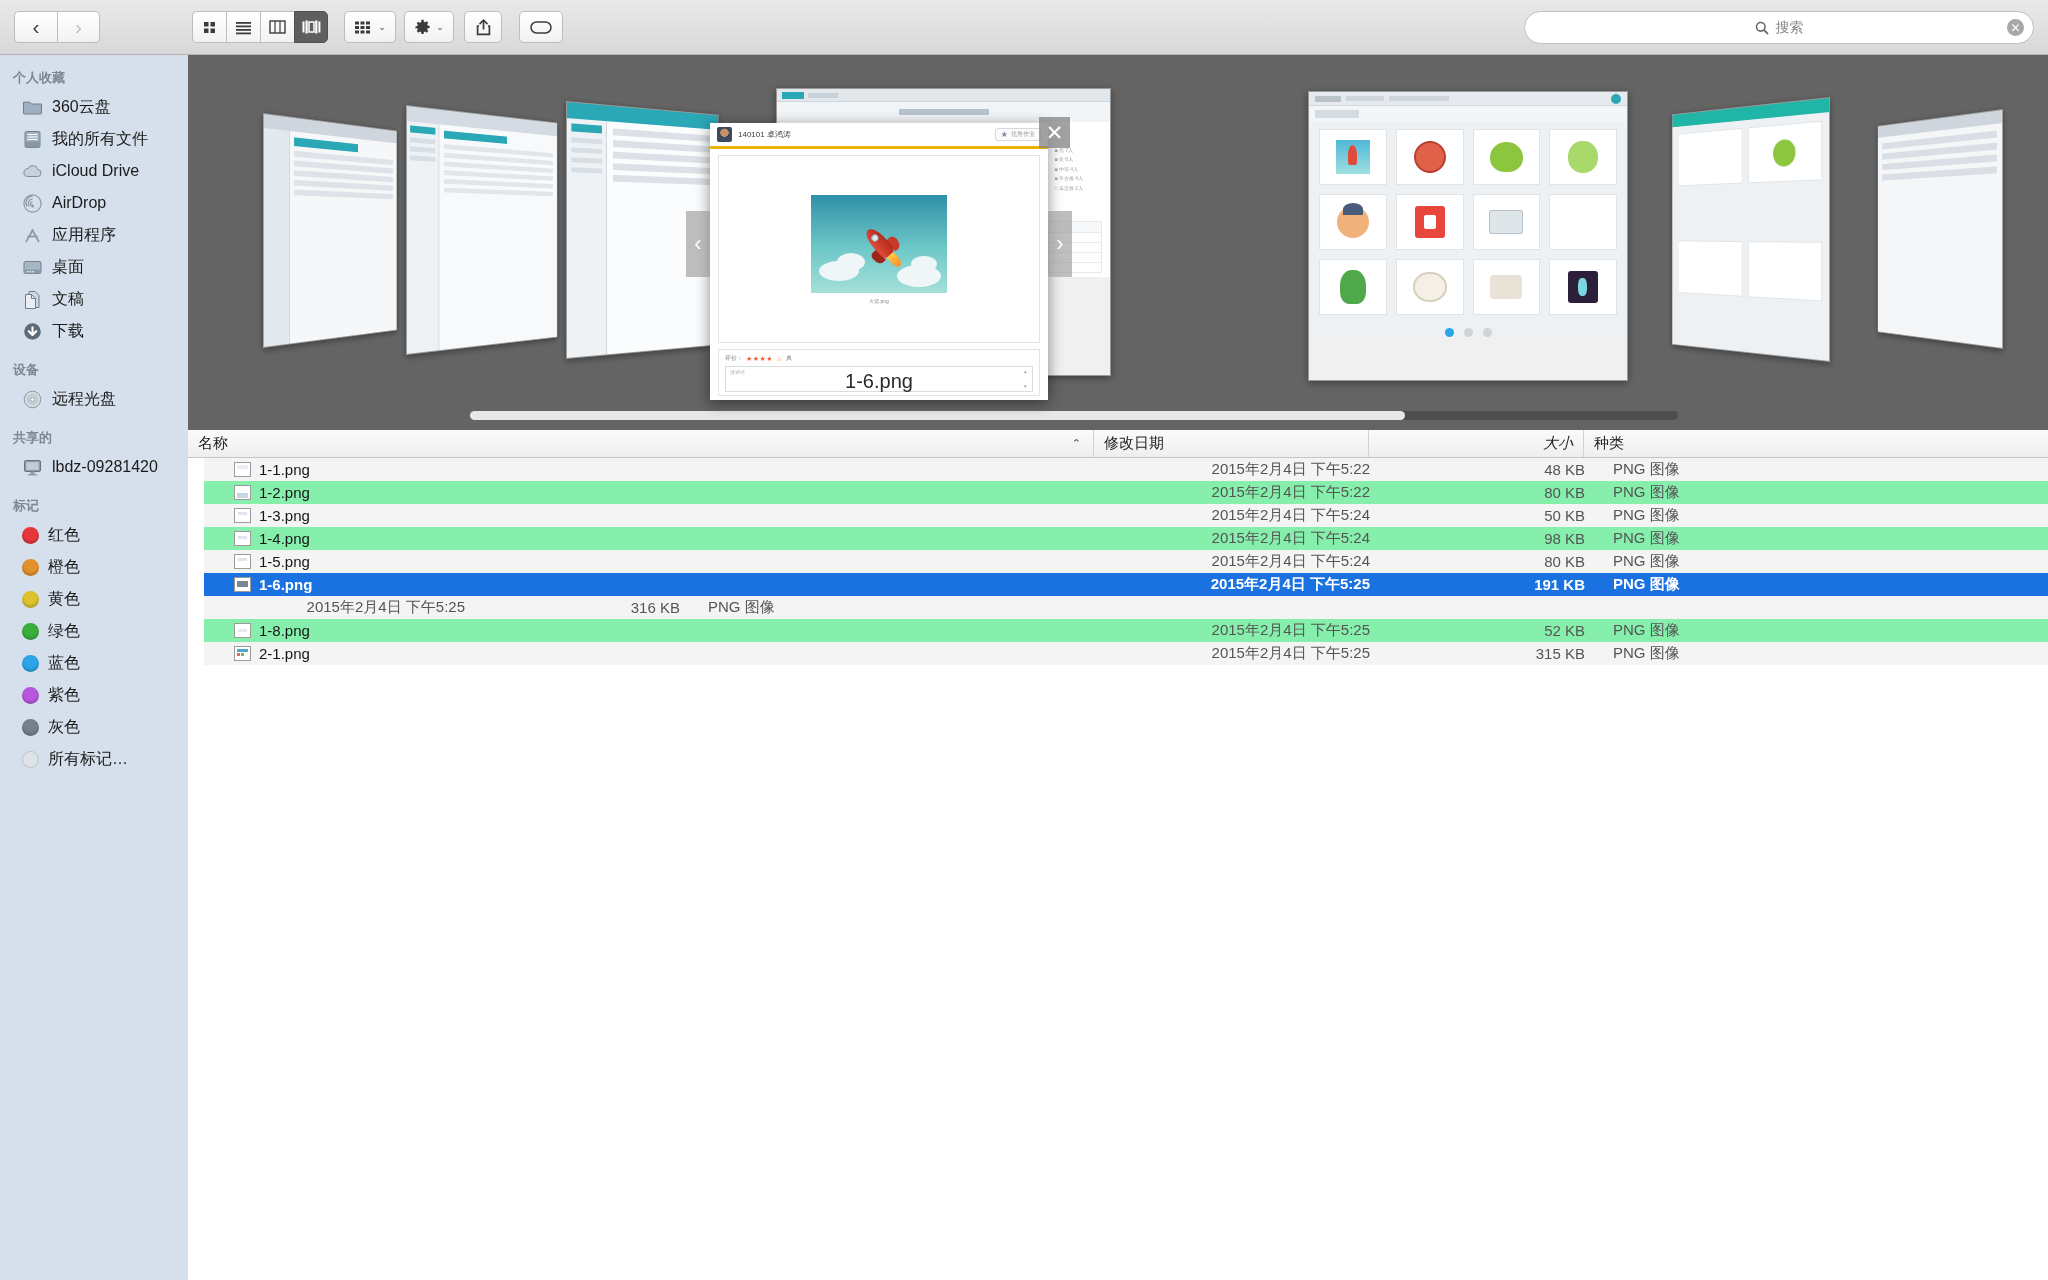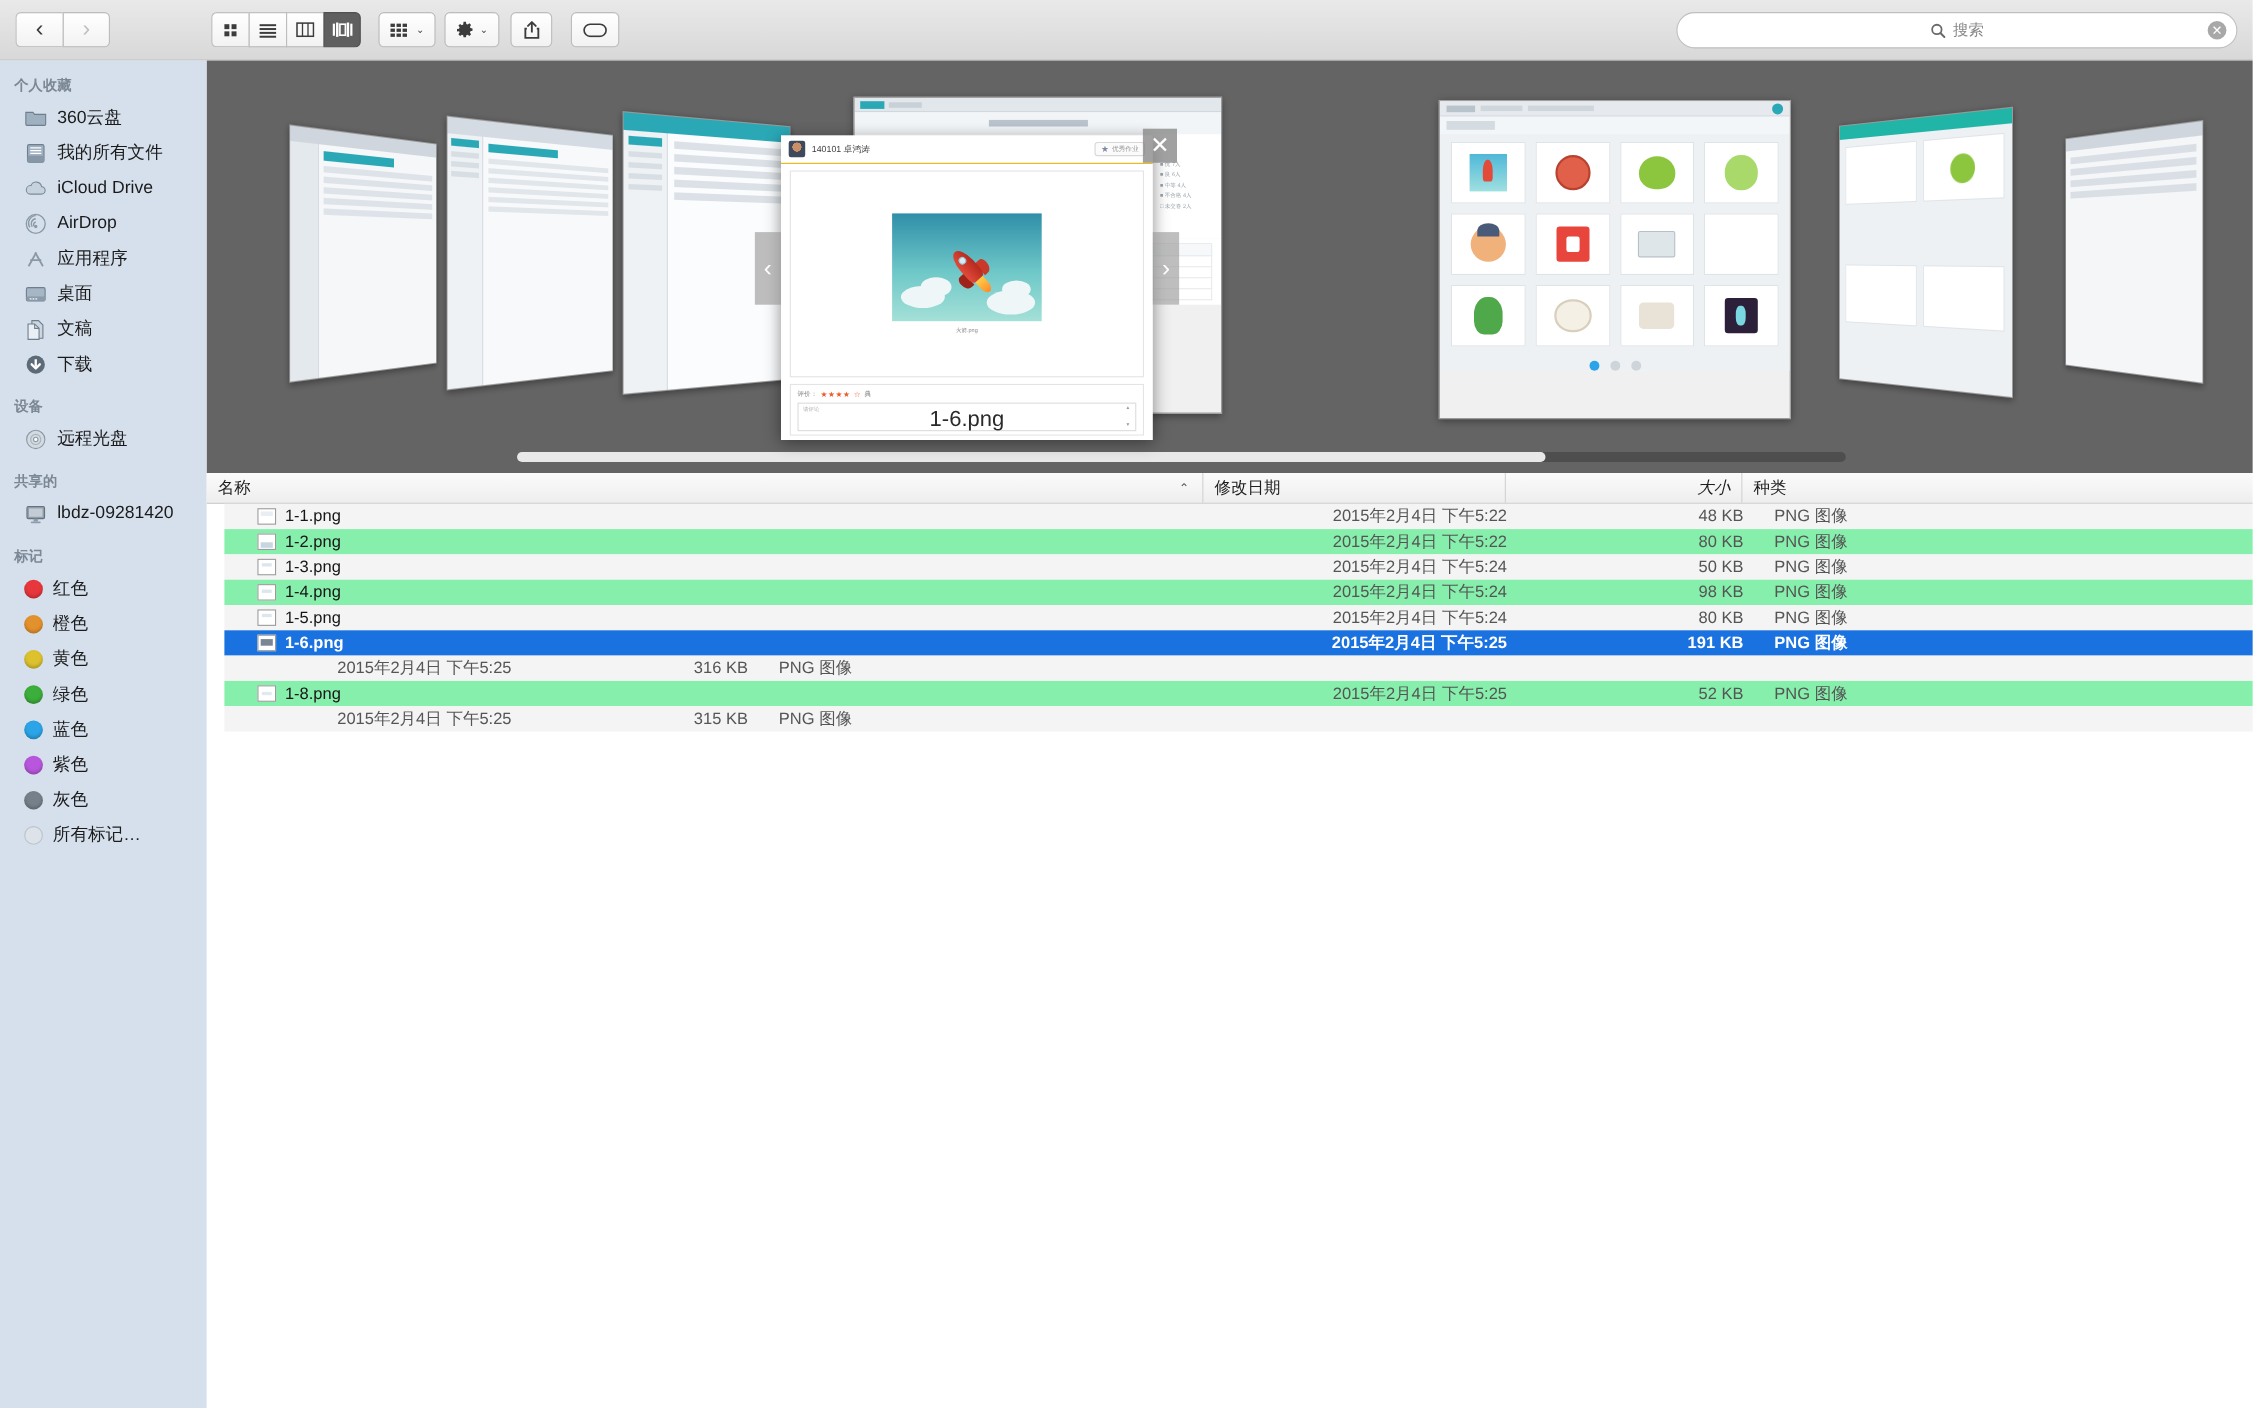--- a/index.html
+++ b/index.html
@@ -164,21 +164,21 @@
   
   .ql {
     position: absolute; left: 710px; top: 123px;
     width: 338px; height: 277px;
     background: #ffffff;
     box-shadow: 0 3px 14px rgba(0,0,0,.45);
     z-index: 40;
   }
   .ql-head {
     height: 26px; display: flex; align-items: center;
-    padding: 0 7px; gap: 6px; border-bottom: 1px solid #eab308;
+    padding: 0 7px; gap: 6px; border-bottom: 3px solid #eab308;
   }
   .ql-avatar {
     width: 15px; height: 15px; border-radius: 2px;
     background: radial-gradient(circle at 50% 38%, #c98f66 0 34%, #3e4a5c 36% 100%);
     flex: 0 0 15px;
   }
   .ql-user { font-size: 8px; color: #3d3d3d; }
   .ql-fav {
     margin-left: auto; display: flex; align-items: center; gap: 3px;
     border: 1px solid #d8d8d8; border-radius: 3px;
@@ -839,20 +839,28 @@
               <i style="left:3px;top:5px;width:9px;height:3px;background:#e2e9ef"></i>
             </span>
           <span>1-8.png</span>
         </div>
         <div class="td date">2015年2月4日 下午5:25</div>
         <div class="td size">52 KB</div>
         <div class="td kind">PNG 图像</div>
       </div>
 
       <div class="trow odd">
+        <div class="td name">
+          <span class="fico">
+            <i style="left:2px;top:2px;width:11px;height:3px;background:#4fa8c8"></i>
+            <i style="left:2px;top:6px;width:3px;height:3px;background:#e36a5a"></i>
+            <i style="left:6px;top:6px;width:3px;height:3px;background:#7fae5c"></i>
+          </span>
+          <span>2-1.png</span>
+        </div>
         <div class="td date">2015年2月4日 下午5:25</div>
         <div class="td size">315 KB</div>
         <div class="td kind">PNG 图像</div>
       </div>
 
     </div>
   </div>
 
   <div class="ql">
 

